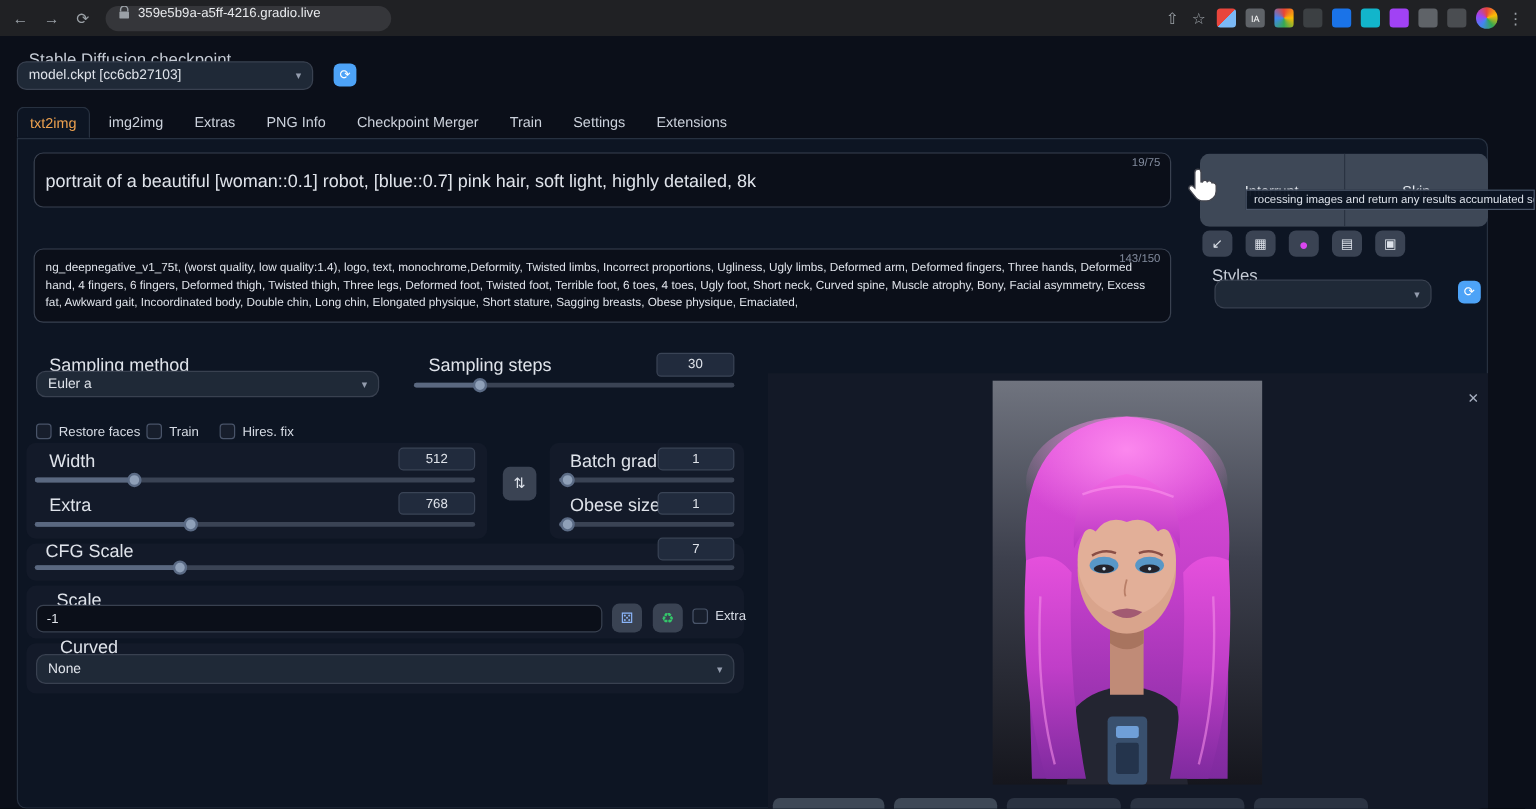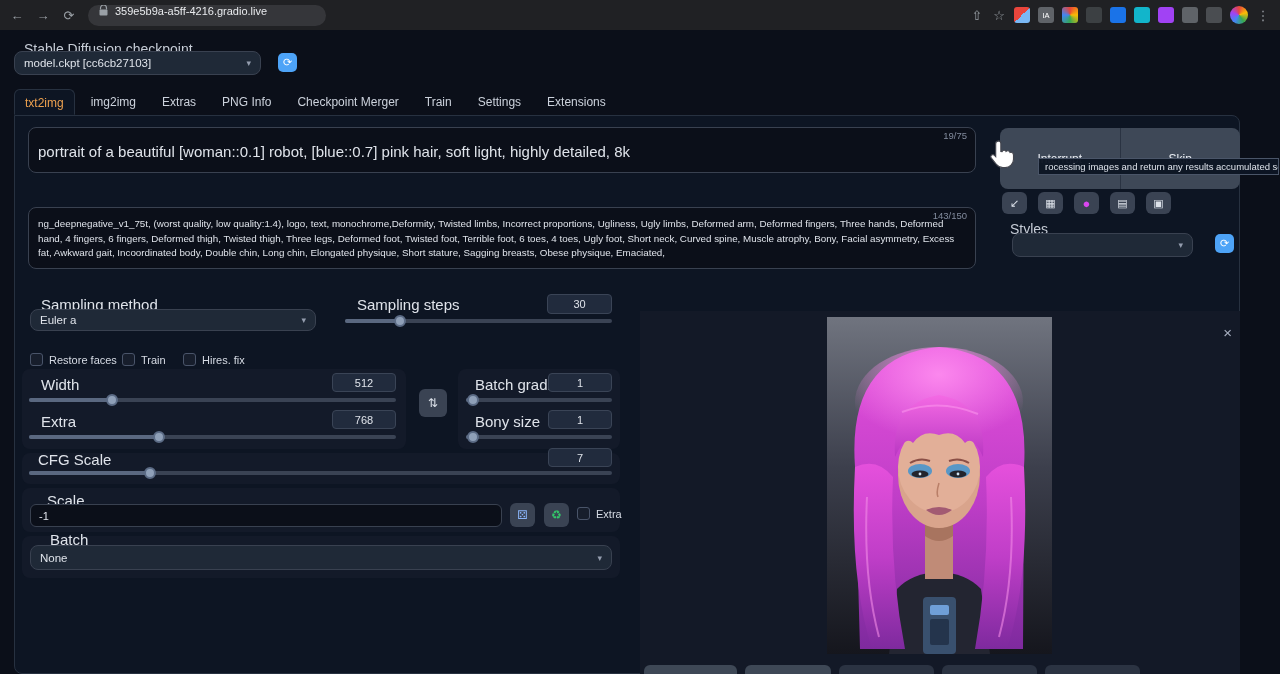--- a/index.html
+++ b/index.html
@@ -196,21 +196,21 @@
     <span>⇅</span>
   </div>
 
   <div class="lbl" style="left:475px;top:376px">Batch gradio</div>
   <div class="numbox" style="left:548px;top:373px;width:64px;height:19px">1</div>
   <div class="slider" style="left:466px;top:398px;width:146px">
     <div class="fill" style="width:5%"></div>
     <div class="thumb" style="left:5%"></div>
   </div>
 
-  <div class="lbl" style="left:475px;top:413px">Bony size</div>
+  <div class="lbl" style="left:475px;top:413px">Obese size</div>
   <div class="numbox" style="left:548px;top:410px;width:64px;height:19px">1</div>
   <div class="slider" style="left:466px;top:435px;width:146px">
     <div class="fill" style="width:5%"></div>
     <div class="thumb" style="left:5%"></div>
   </div>
 
   <div class="group" style="left:22px;top:453px;width:598px;height:31px"></div>
   <div class="lbl" style="left:38px;top:451px">CFG Scale</div>
   <div class="numbox" style="left:548px;top:448px;width:64px;height:19px">7</div>
   <div class="slider" style="left:29px;top:471px;width:583px">
@@ -226,21 +226,21 @@
   </div>
   <div class="tool" style="left:544px;top:503px;width:25px;height:24px">
     <span style="color:#34c76a">♻</span>
   </div>
   <div class="cb-item" style="left:577px;top:507px">
     <span class="cbx"></span>
     <span class="cb-lbl">Extra</span>
   </div>
 
   <div class="group" style="left:22px;top:536px;width:598px;height:42px"></div>
-  <div class="lbl" style="left:50px;top:531px">Batch</div>
+  <div class="lbl" style="left:50px;top:531px">Curved</div>
   <div class="dd abs" style="left:30px;top:545px;width:582px;height:25px">
     <span>None</span>
     <span class="chev">▾</span>
   </div>
 
 
   <div class="gallery">
     <svg width="225" height="337" viewBox="0 0 225 337" style="position:absolute;left:187px;top:6px">
       <defs>
         <linearGradient id="pbg" x1="0" y1="0" x2="0" y2="1">

